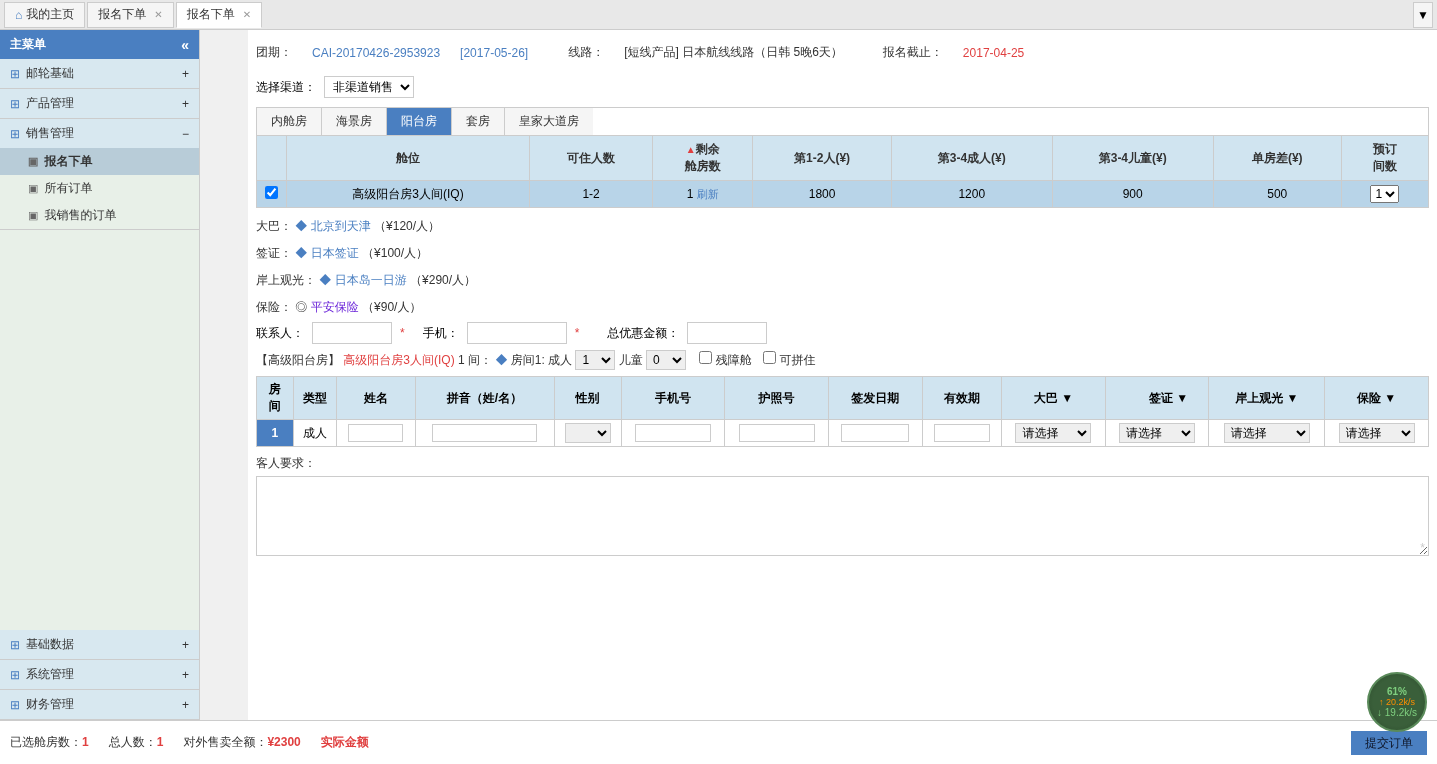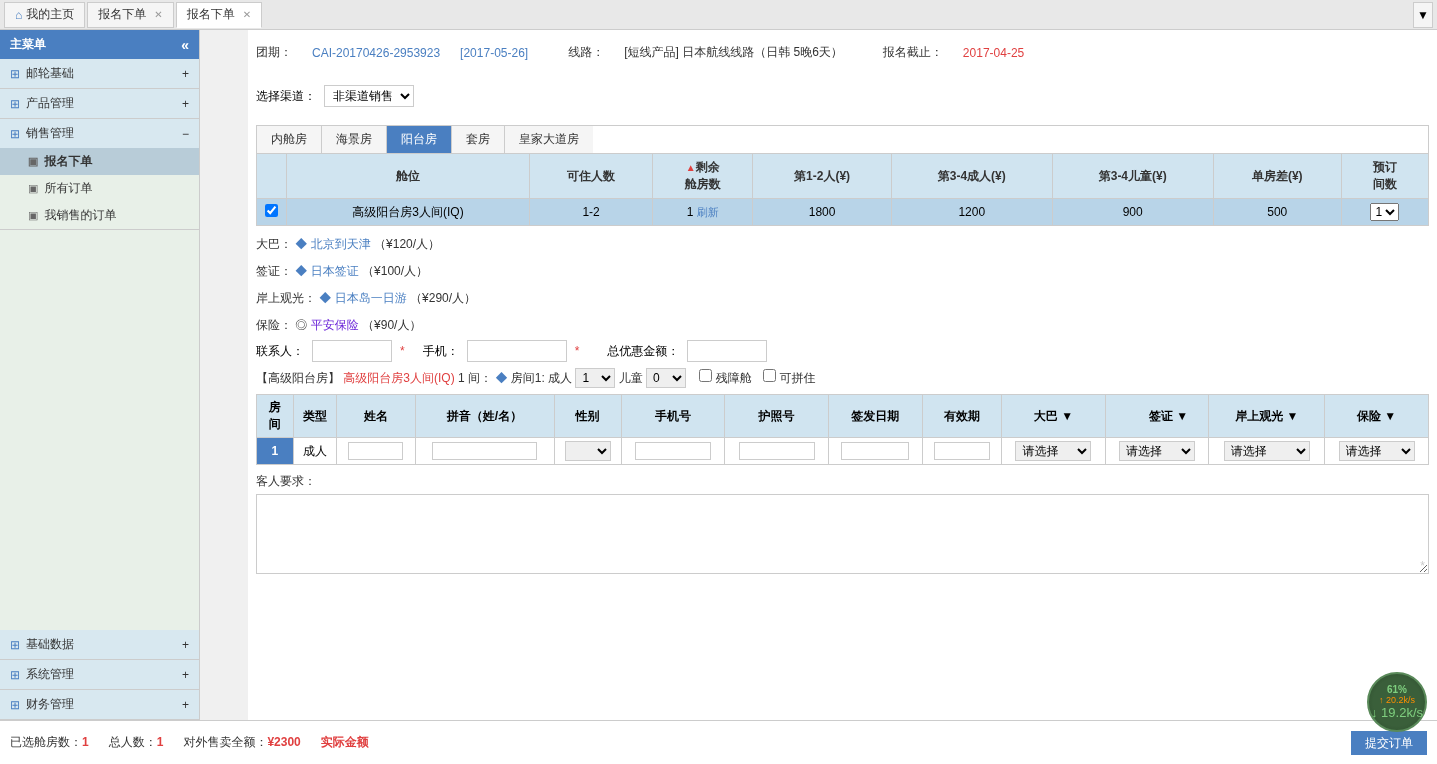--- a/index.html
+++ b/index.html
@@ -31,21 +31,21 @@
     
     .content-area { flex: 1; overflow-y: auto; background: #fff; padding: 8px; }
 
     
     .info-bar { display: flex; align-items: center; gap: 20px; padding: 6px 0; font-size: 12px; color: #333; }
     .info-bar .value-blue { color: #4a7fc1; }
     .info-bar .value-red { color: #e04040; }
     .info-bar .bracket { color: #4a7fc1; }
 
     
-    .channel-row { display: flex; align-items: center; gap: 8px; margin: 18px 0; }
+    .channel-row { display: flex; align-items: center; gap: 8px; margin: 9px 0; }
     .channel-row select { padding: 2px 4px; border: 1px solid #ccc; background: #fff; font-size: 12px; }
 
     
     .room-tabs { display: flex; border: 1px solid #ccc; border-bottom: none; margin-top: 8px; }
     .room-tab { padding: 5px 14px; border-right: 1px solid #ccc; cursor: pointer; background: #f5f5f5; color: #333; font-size: 12px; }
     .room-tab.active { background: #4a7fc1; color: #fff; }
     .room-tab:last-child { border-right: none; }
 
     
     .data-table { width: 100%; border-collapse: collapse; border: 1px solid #ccc; }
@@ -78,27 +78,27 @@
 
     
     .req-label { font-size: 12px; color: #333; margin: 8px 0 4px 0; }
     .req-textarea { width: 100%; height: 80px; border: 1px solid #ccc; resize: vertical; font-size: 12px; padding: 4px; position: relative; }
     .req-asterisk { position: absolute; right: 4px; bottom: 4px; color: #ccc; font-size: 12px; }
 
     
     .bottom-bar { height: 44px; background: #fff; border-top: 1px solid #ccc; display: flex; align-items: center; padding: 0 10px; font-size: 12px; gap: 20px; }
     .bottom-bar .stat { color: #333; }
     .bottom-bar .stat span { color: #e04040; font-weight: bold; }
-    .bottom-bar .submit-btn { margin-left: auto; background: #4a7fc1; color: #ffffff; border: none; padding: 4px 14px; cursor: pointer; font-size: 12px; height: 24px; }
+    .bottom-bar .submit-btn { margin-left: auto; background: #4a7fc1; color: #0f172a; border: none; padding: 4px 14px; cursor: pointer; font-size: 12px; height: 24px; }
 
     
     .speed-indicator { position: fixed; bottom: 32px; right: 10px; width: 60px; height: 60px; border-radius: 50%; background: radial-gradient(circle, #3a5f3a 60%, #2a4a2a 100%); display: flex; flex-direction: column; align-items: center; justify-content: center; color: #7fcf7f; font-size: 10px; border: 2px solid #5a8a5a; z-index: 999; }
     .speed-indicator .percent { font-size: 10px; font-weight: bold; color: #7fcf7f; }
     .speed-indicator .up-speed { color: #ff8f00; font-size: 9px; }
-    .speed-indicator .down-speed { color: #7fcf7f; font-size: 13px; }
+    .speed-indicator .down-speed { color: #7fcf7f; font-size: 10px; }
 
     .diamond { color: #4a7fc1; }
   </style>
 </head>
 <body>
 
 <div class="tab-bar">
   <div class="tab-item">
     <span class="home-icon">⌂</span>
     <span>我的主页</span>

